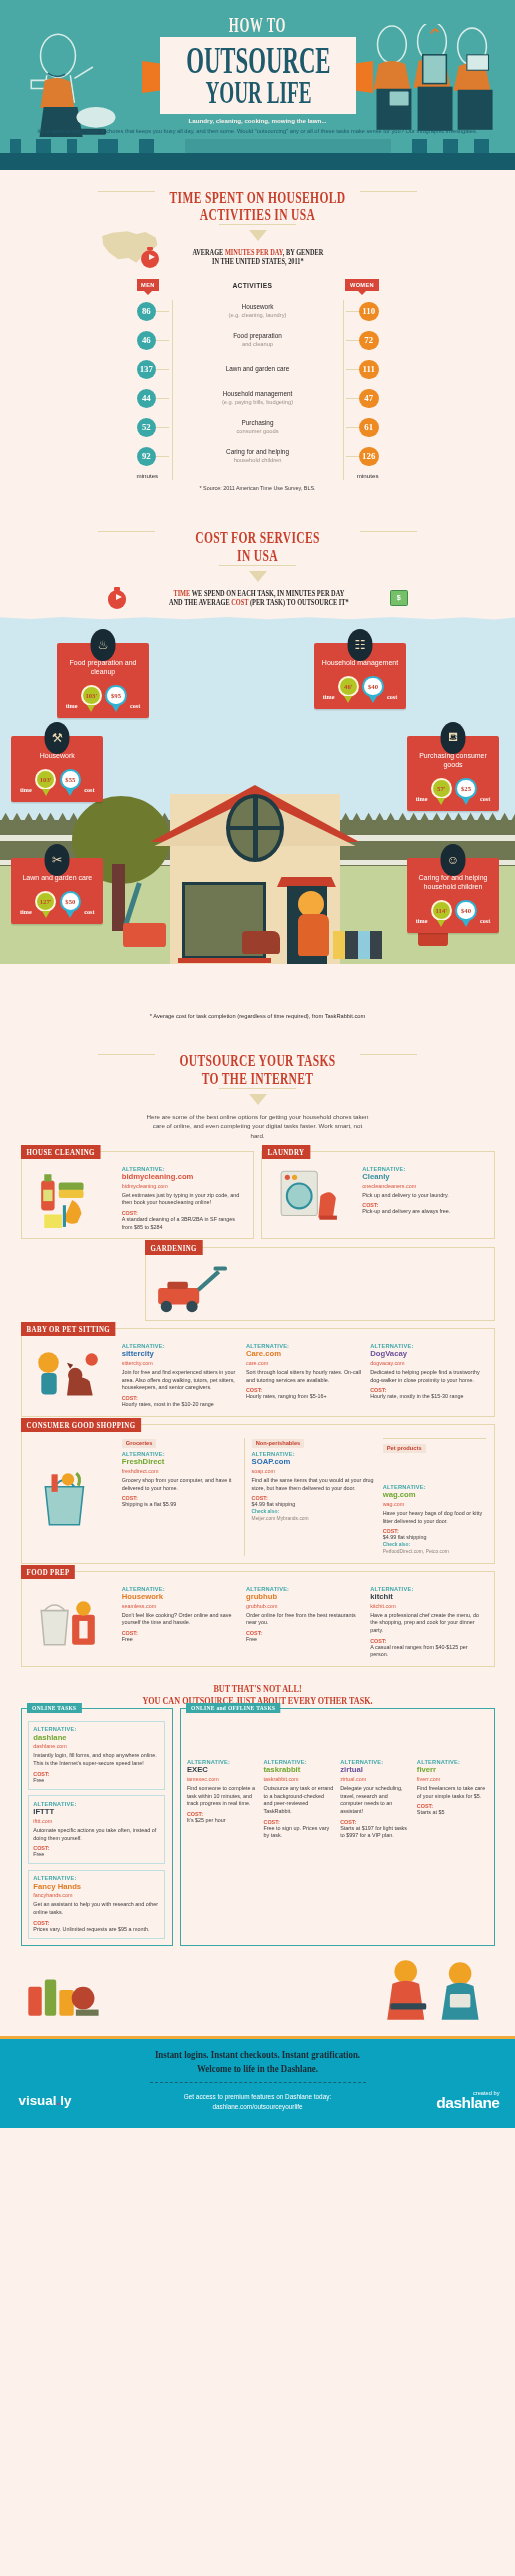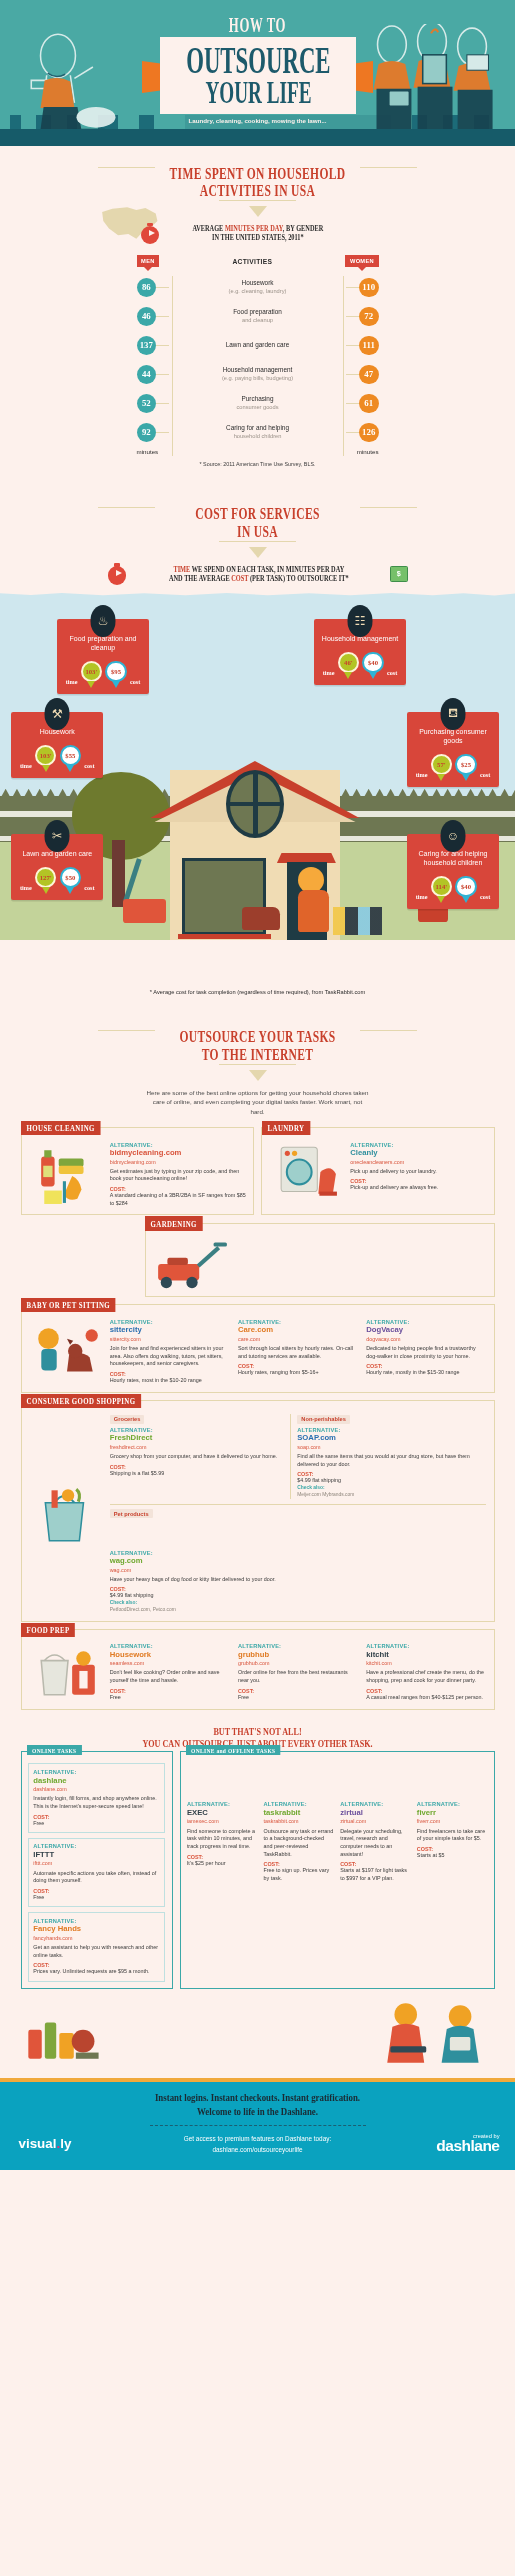--- a/index.html
+++ b/index.html
@@ -8,21 +8,21 @@
     font-family: "Liberation Sans", sans-serif;
     background: #fdf1ec;
     color: #2b2b2b;
   }
   .page { width: 515px; position: relative; overflow: hidden; }
 
   
   .hero {
     background: #4aa9a4;
     position: relative;
-    height: 146px;
+    height: 170px;
     overflow: hidden;
   }
   .hero::after{
     content:"";position:absolute;left:0;right:0;bottom:0;height:17.5px;
     background:#165b69;
   }
   .hero-skyline{
     position:absolute;left:0;right:0;bottom:17.5px;height:13.4px;
     background:
       linear-gradient(to right,transparent 0 2%,#1c6b78 2% 4%,transparent 4% 7%,#1c6b78 7% 10%,transparent 10% 13%,#1c6b78 13% 15%,transparent 15% 19%,#1c6b78 19% 23%,transparent 23% 27%,#1c6b78 27% 30%,transparent 30% 36%,#3f9a99 36% 76%,transparent 76% 80%,#1c6b78 80% 83%,transparent 83% 86%,#1c6b78 86% 89%,transparent 89% 92%,#1c6b78 92% 95%,transparent 95% 100%);
@@ -200,21 +200,21 @@
   .grid{width:474px;margin:0 auto;}
   .card{
     border:0.5px solid #e4d7ae;position:relative;margin-bottom:7.2px;padding:13.4px 7.2px 7.2px;
     background:#fdf1ec;
   }
   .card-tag{
     position:absolute;top:-7.2px;left:-0.5px;background:#c8402c;color:#fff;
     font-family:"Liberation Serif",serif;font-weight:bold;font-size:8.8px;
     padding:2.1px 7.2px;transform:scaleX(.78);transform-origin:left center;letter-spacing:0.5px;
   }
-  .card-row{display:flex;gap:4px;}
+  .card-row{display:flex;gap:16px;}
   .card-art{flex:none;width:77px;display:flex;align-items:center;justify-content:center;}
   .cols{display:flex;gap:8.2px;flex:1;}
   .col{flex:1;min-width:0;}
   .alt{color:#3ba8a8;font-weight:bold;font-size:5.7px;letter-spacing:0.2px;margin-bottom:1.5px;}
   .brand{font-size:7.7px;font-weight:bold;color:#d9543c;line-height:1.1;margin-bottom:1px;word-wrap:break-word;}
   .brand.teal{color:#2f8f9d;} .brand.dark{color:#33424a;} .brand.green{color:#6fa82f;}
   .brand.blue{color:#2a6fb0;} .brand.orange{color:#e07b24;} .brand.purple{color:#6a4f9c;}
   .url{font-size:5.4px;color:#d9543c;margin-bottom:3.1px;word-wrap:break-word;}
   .desc{font-size:5.4px;line-height:1.42;color:#3b3b3b;margin-bottom:3.1px;}
   .costlbl{color:#d9543c;font-weight:bold;font-size:5.4px;}
@@ -757,21 +757,21 @@
         <div class="card-row">
           <div class="card-art">
             <svg width="67" height="67" viewBox="0 0 130 130">
               <path d="M22 44 h74 l-8 74 h-58z" fill="#9ecfcb" stroke="#2f8f9d" stroke-width="3"></path>
               <path d="M40 44 q18-26 38 0" stroke="#2f8f9d" stroke-width="4" fill="none"></path>
               <rect x="34" y="20" width="12" height="34" fill="#e0553a"></rect>
               <circle cx="66" cy="30" r="12" fill="#f0a224"></circle>
               <path d="M82 18 q10 8 4 24" stroke="#7fa63c" stroke-width="6" fill="none"></path>
             </svg>
           </div>
-          <div class="cols" style="flex-direction:column;gap:5.2px;">
+          <div class="cols" style="gap:5.2px;">
             <div style="display:flex;gap:7.2px;">
               <div style="flex:1.05">
                 <div class="subhead">Groceries</div>
                 <div style="display:flex;gap:6.2px;" id="grocery-entries">
                     <div class="col">
                       <div class="alt">ALTERNATIVE:</div>
                       <div class="brand green">FreshDirect</div>
                       <div class="url">freshdirect.com</div>
                       <div class="desc">Grocery shop from your computer, and have it delivered to your home.</div>
                       <div class="costlbl">COST:</div>

